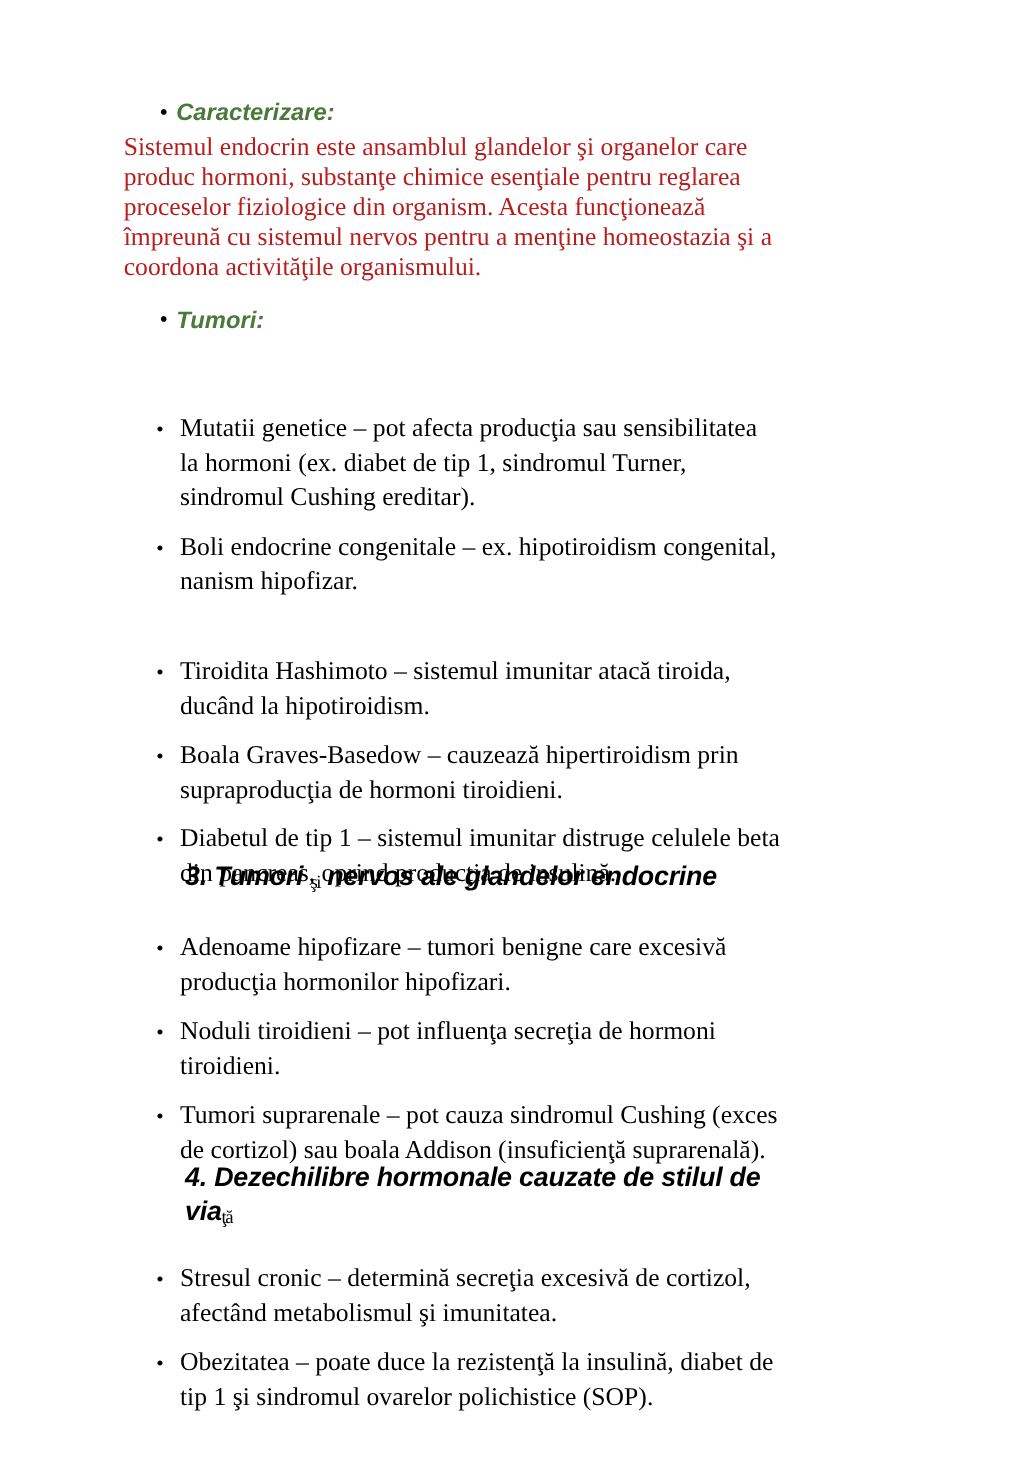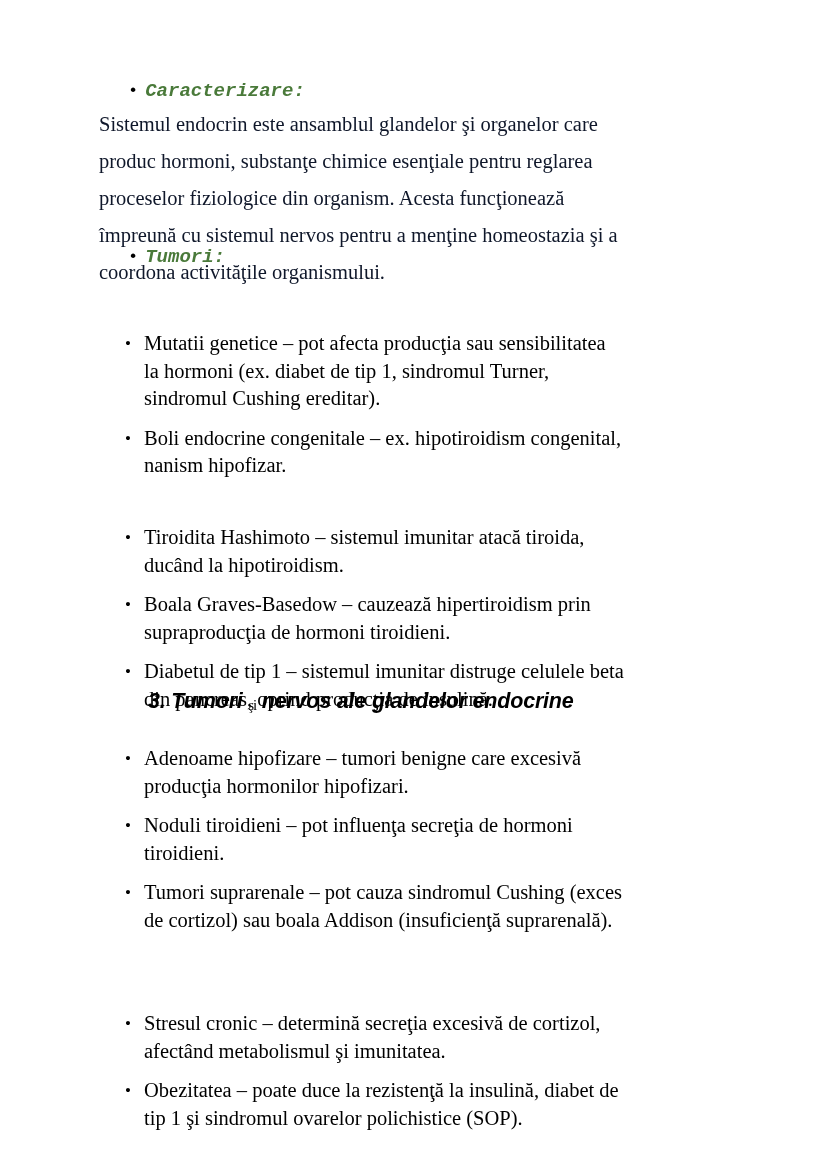--- a/index.html
+++ b/index.html
@@ -21,21 +21,21 @@
     position: absolute;
     left: 0; top: 0;
     width: 828px;
     height: 1171px;
     background: #ffffff;
   }
 
   
   .green-head {
     position: absolute;
-    font-family: Liberation Mono, monospace;
+    font-family: Liberation Sans, sans-serif;
     font-weight: bold;
     font-style: italic;
     font-size: 19px;
     color: #4a7a3a;
     white-space: nowrap;
     line-height: 1.1;
   }
   .green-head .bullet {
     color: #000000;
     font-style: normal;
@@ -44,22 +44,22 @@
     margin-right: 7px;
     position: relative;
     top: -1px;
   }
 
   
   .body-para {
     position: absolute;
     font-family: "Liberation Serif", "DejaVu Serif", serif;
     font-size: 20.5px;
-    line-height: 37px;
-    color: #0f172a;
+    line-height: 24px;
+    color: #b91c1c;
     text-align: left;
   }
 
   
   .num-head {
     position: absolute;
     font-family: "Liberation Sans", "DejaVu Sans", sans-serif;
     font-weight: bold;
     font-style: italic;
     font-size: 21.5px;
@@ -161,20 +161,21 @@
     <li>
         <span class="dot">•</span>
         <span class="txt">Noduli tiroidieni – pot influenţa secreţia de hormoni tiroidieni.</span>
       </li>
     <li>
         <span class="dot">•</span>
         <span class="txt">Tumori suprarenale – pot cauza sindromul Cushing (exces de cortizol) sau boala Addison (insuficienţă suprarenală).</span>
       </li>
   </ul>
 
+  <div class="num-head" style="left:148px; top:929px; width:470px;"><span>4.</span><span> Dezechilibre hormonale cauzate de stilul de via</span><span class="fb">ţă</span><span></span></div>
 
   <ul class="bullet-list" style="left:125px; top:998px; width:505px;">
     <li>
         <span class="dot">•</span>
         <span class="txt">Stresul cronic – determină secreţia excesivă de cortizol, afectând metabolismul şi imunitatea.</span>
       </li>
     <li>
         <span class="dot">•</span>
         <span class="txt">Obezitatea – poate duce la rezistenţă la insulină, diabet de tip 1 şi sindromul ovarelor polichistice (SOP).</span>
       </li>

